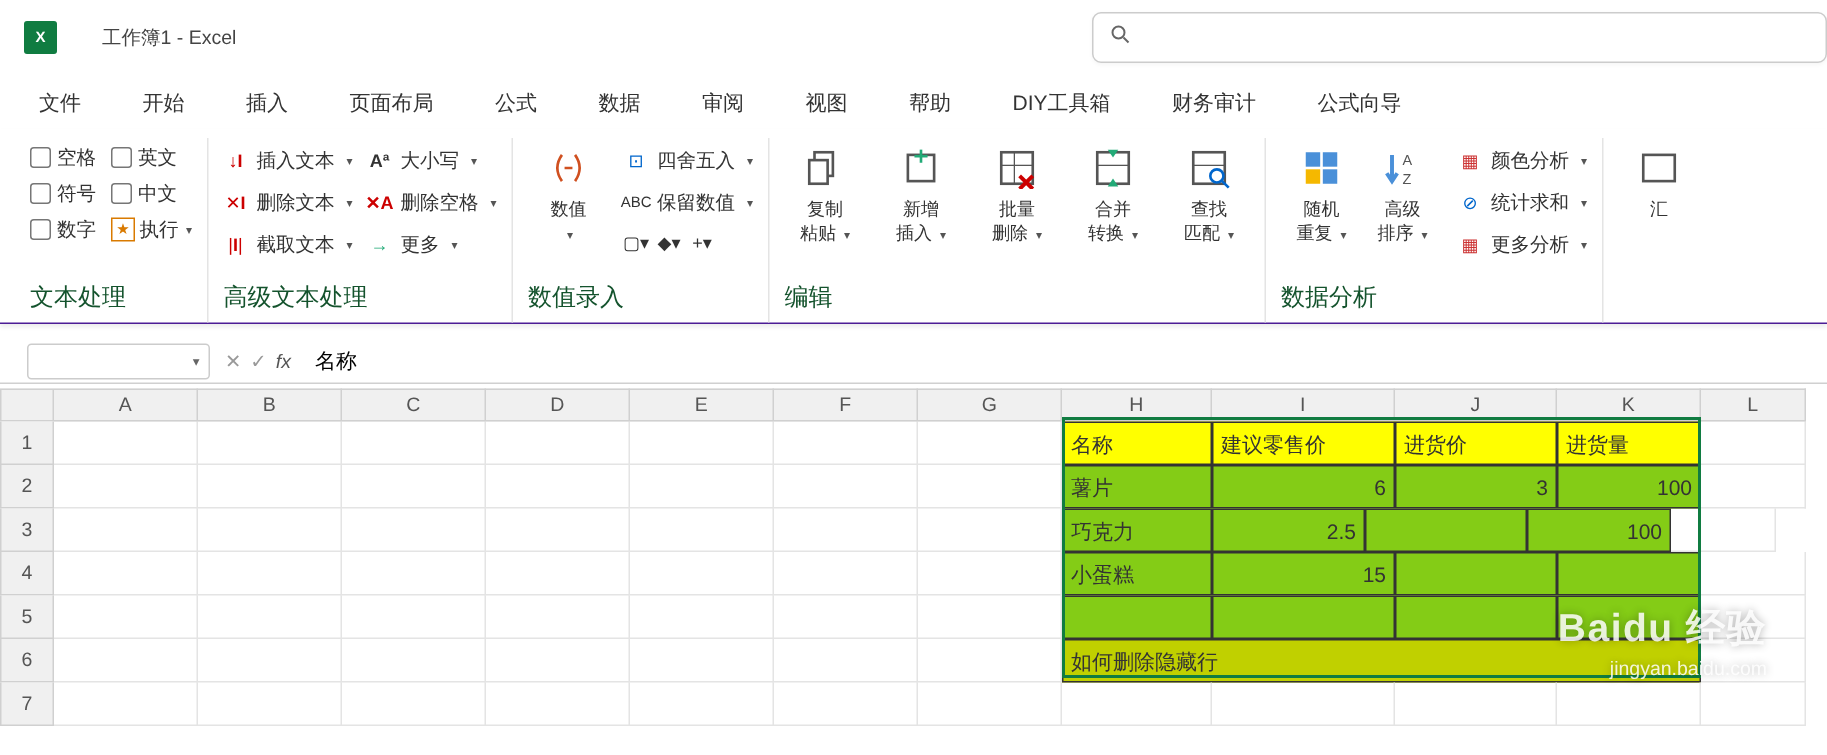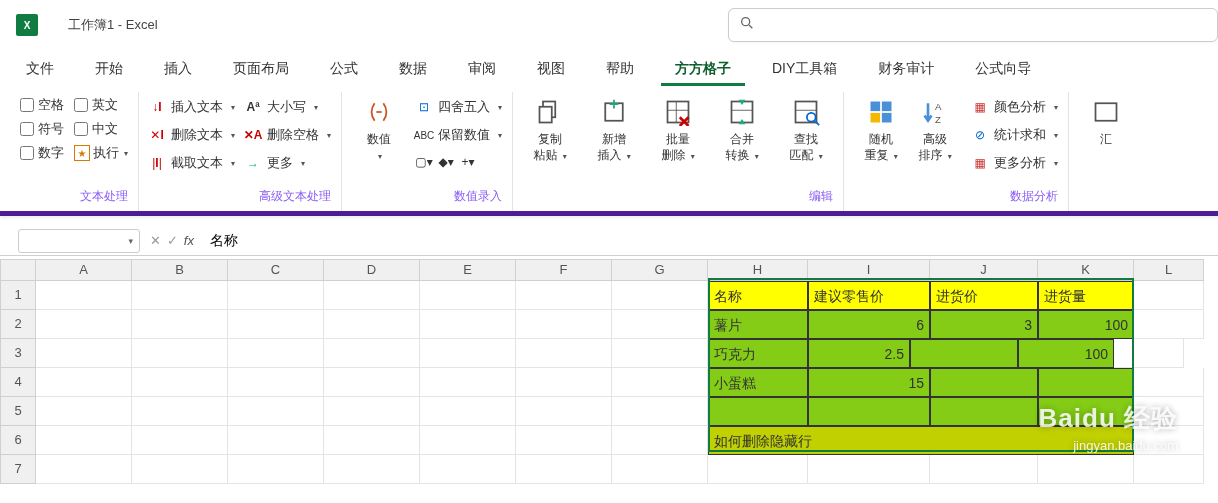--- a/index.html
+++ b/index.html
@@ -12,25 +12,25 @@
 .search-wrap { margin-left: auto; margin-right: 0; width: 490px; height: 34px; background: #fff; border: 1px solid #ccc; border-radius: 6px; display: flex; align-items: center; padding: 0 10px; gap: 8px; box-shadow: 0 1px 3px rgba(0,0,0,0.04); }
 .search-icon svg { width: 16px; height: 16px; stroke: #666; }
 .search-input { border: none; outline: none; flex: 1; font-size: 13px; color: #666; background: transparent; }
 
 
 .tabs { height: 36px; display: flex; align-items: flex-end; padding-left: 12px; gap: 13px; }
 .tab { padding: 6px 14px 8px; font-size: 14px; color: #333; cursor: pointer; }
 .tab.active { color: #0f5e2f; font-weight: 600; border-bottom: 3px solid #107c41; padding-bottom: 5px; }
 
 
-.ribbon { height: 130px; background: #fff; border-bottom: 5px solid #4c1d95; display: flex; padding: 6px 10px 0; box-shadow: 0 2px 3px rgba(0,0,0,0.08); }
+.ribbon { height: 130px; background: #fff; border-bottom: 1px solid #4c1d95; display: flex; padding: 6px 10px 0; box-shadow: 0 2px 3px rgba(0,0,0,0.08); }
 .group { display: flex; flex-direction: column; padding: 0 10px; border-right: 1px solid #e4e4e4; }
 .group:last-child { border-right: none; }
 .group-body { flex: 1; display: flex; gap: 10px; align-items: flex-start; padding-top: 4px; }
-.group-label { text-align: right; font-size: 12px; color: #8b5cf6; padding: 4px 0 6px; }
+.group-label { text-align: left; font-size: 16px; color: #14532d; padding: 4px 0 6px; }
 .col { display: flex; flex-direction: column; gap: 6px; }
 .chk { display: flex; align-items: center; gap: 4px; font-size: 13px; cursor: pointer; }
 .chk input { width: 14px; height: 14px; }
 .exec-btn { display: flex; align-items: center; gap: 3px; font-size: 13px; cursor: pointer; }
 .exec-icon { width: 16px; height: 16px; border: 1px solid #d97a00; display: flex; align-items: center; justify-content: center; font-size: 10px; color: #d97a00; }
 .cmd { display: flex; align-items: center; gap: 6px; font-size: 13px; cursor: pointer; padding: 2px 0; white-space: nowrap; }
 .cmd-ico { width: 16px; height: 16px; display: flex; align-items: center; justify-content: center; font-size: 12px; }
 .dd-arrow { font-size: 8px; color: #555; margin-left: 2px; }
 .big-btn { display: flex; flex-direction: column; align-items: center; gap: 4px; font-size: 12px; cursor: pointer; width: 54px; text-align: center; }
 .big-ico { width: 32px; height: 32px; display: flex; align-items: center; justify-content: center; }
@@ -88,21 +88,20 @@
 <div class="tabs" id="tabs">
     <div class="tab">文件</div>
     <div class="tab">开始</div>
     <div class="tab">插入</div>
     <div class="tab">页面布局</div>
     <div class="tab">公式</div>
     <div class="tab">数据</div>
     <div class="tab">审阅</div>
     <div class="tab">视图</div>
     <div class="tab">帮助</div>
-    <div class="tab active">方方格子</div>
     <div class="tab">DIY工具箱</div>
     <div class="tab">财务审计</div>
     <div class="tab">公式向导</div>
   </div>
 
 <div class="ribbon">
 
   <div class="group">
     <div class="group-body">
       <div class="col" id="g1c1">

